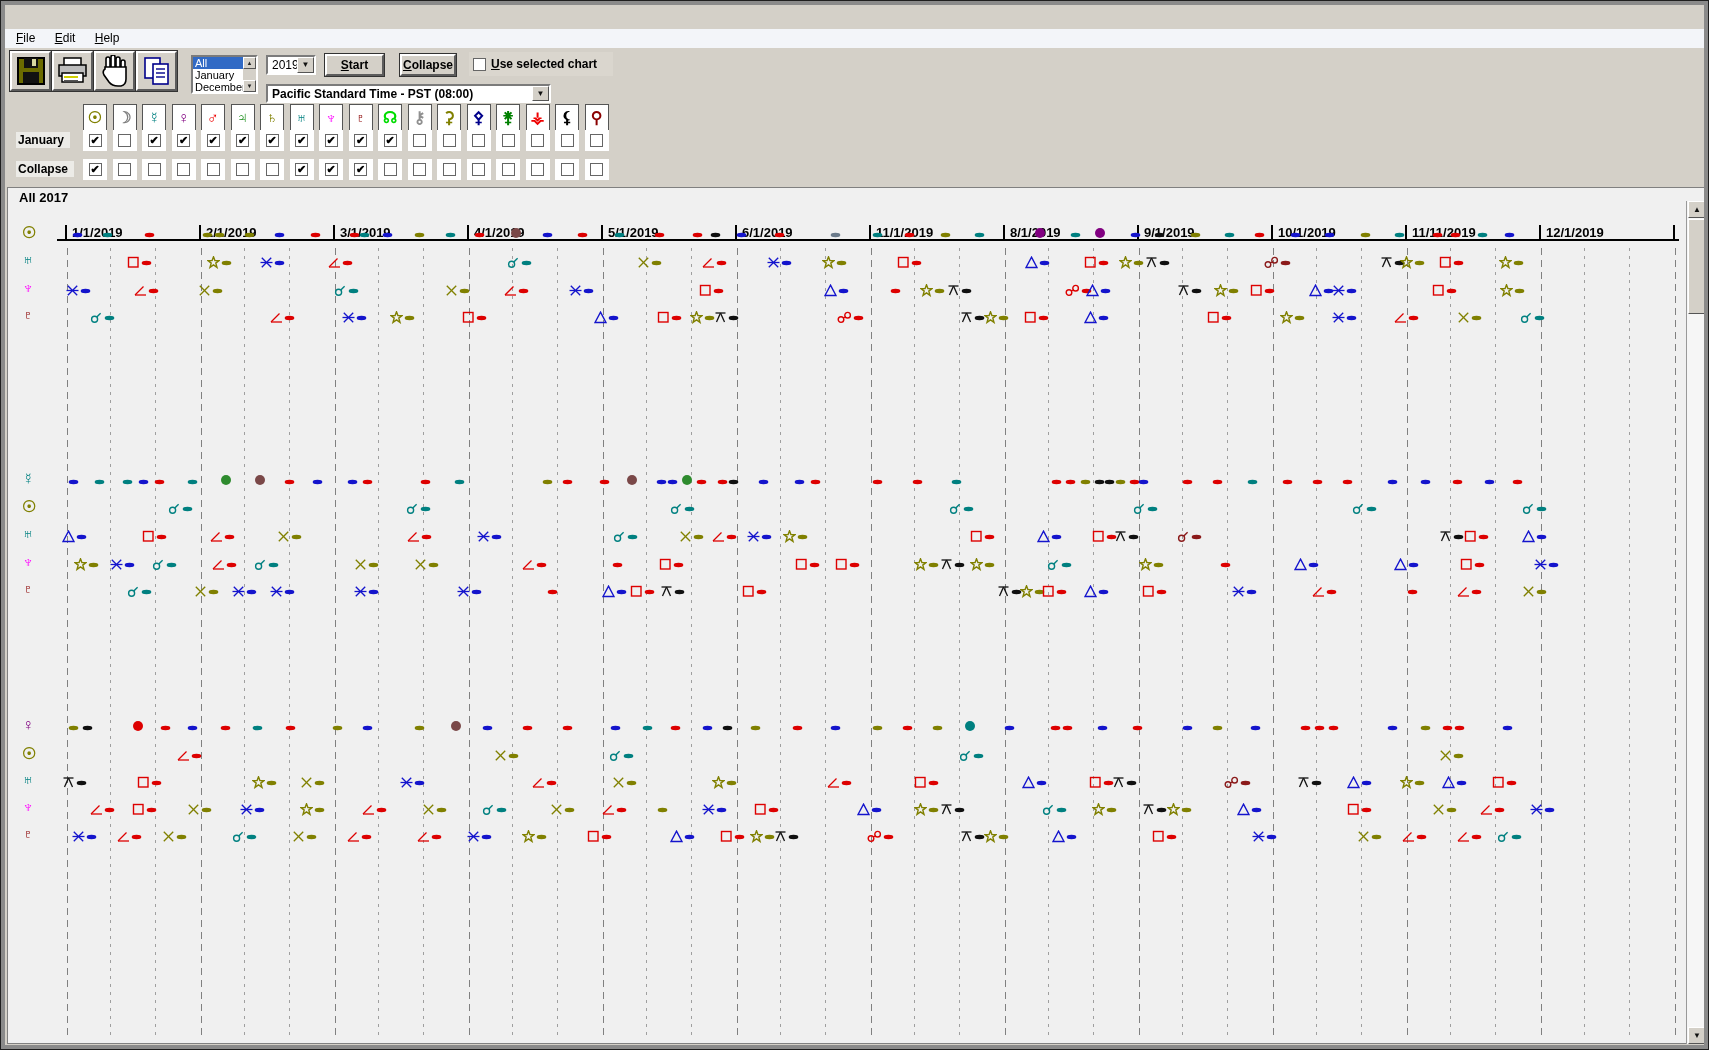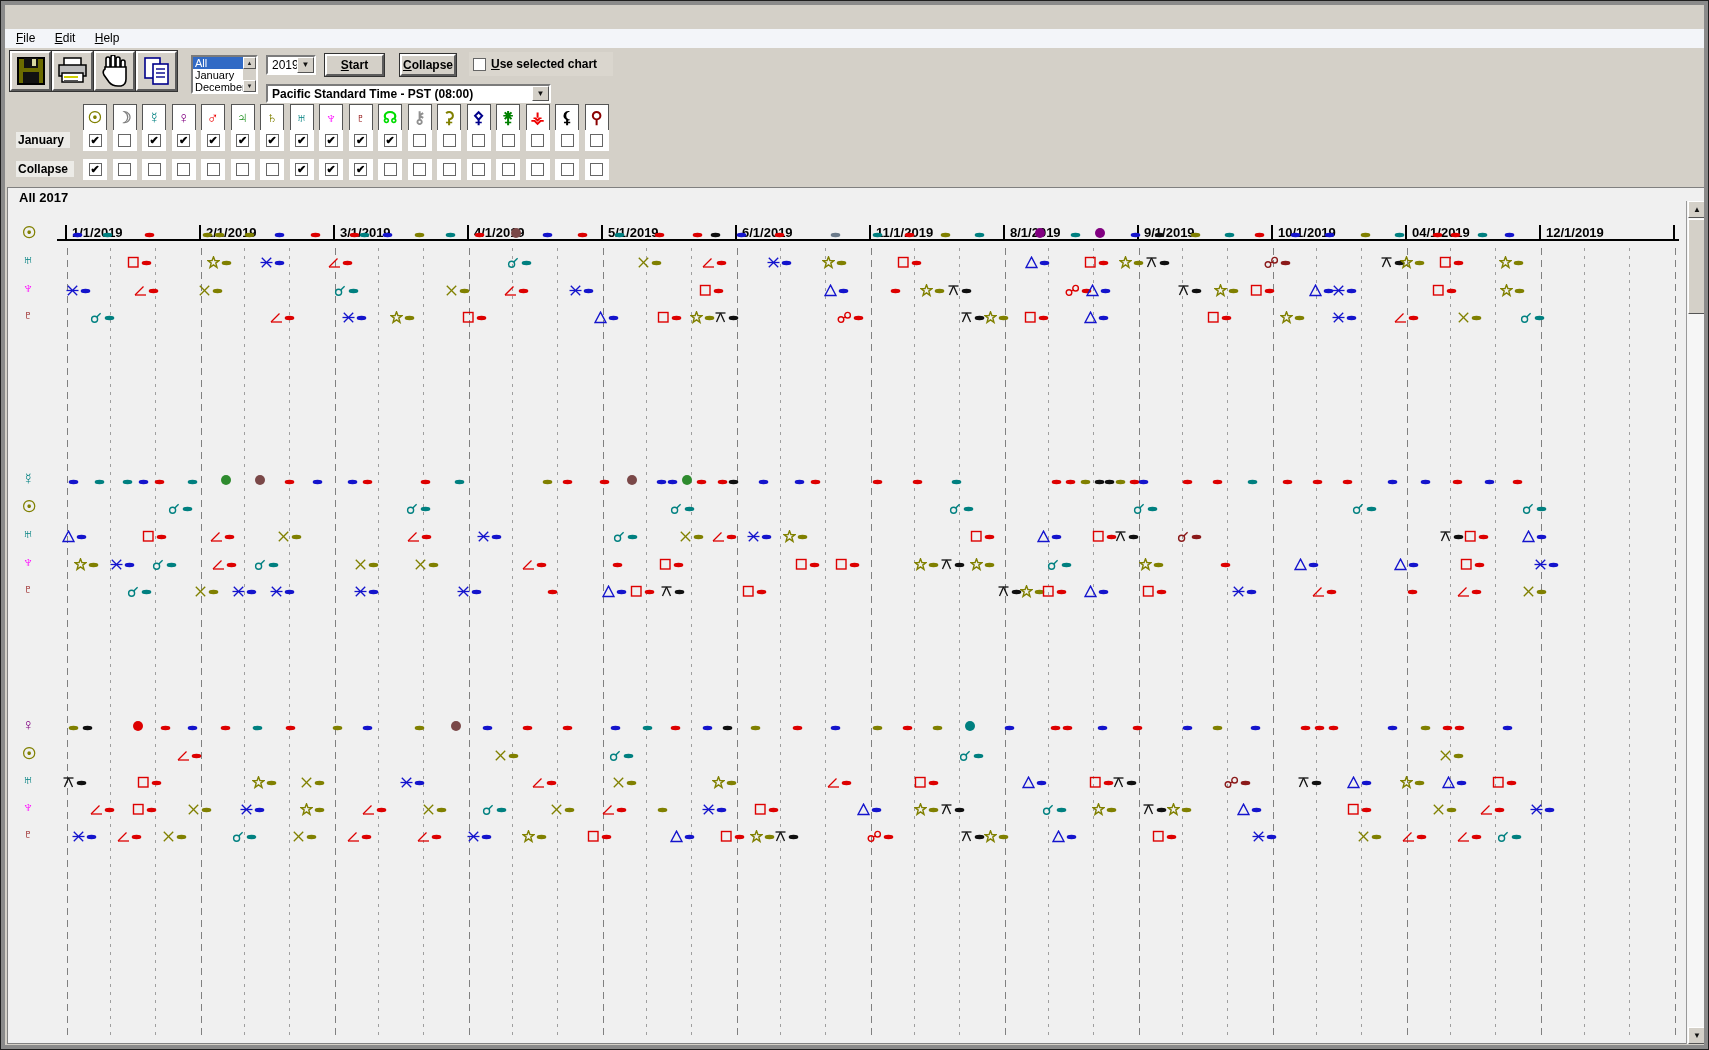--- a/index.html
+++ b/index.html
@@ -363,21 +363,21 @@
         <div class="mlabel" style="left:1136px">9/1/2019</div>
         <div class="gline-major" style="left:1131px"></div>
         <div class="gline-minor" style="left:1174px"></div>
         <div class="gline-minor" style="left:1219px"></div>
         <div class="mtick" style="left:1263px"></div>
         <div class="mlabel" style="left:1270px">10/1/2019</div>
         <div class="gline-major" style="left:1265px"></div>
         <div class="gline-minor" style="left:1308px"></div>
         <div class="gline-minor" style="left:1353px"></div>
         <div class="mtick" style="left:1397px"></div>
-        <div class="mlabel" style="left:1404px">04/1/2019</div>
+        <div class="mlabel" style="left:1404px">11/11/2019</div>
         <div class="gline-major" style="left:1399px"></div>
         <div class="gline-minor" style="left:1442px"></div>
         <div class="gline-minor" style="left:1487px"></div>
         <div class="mtick" style="left:1531px"></div>
         <div class="mlabel" style="left:1538px">12/1/2019</div>
         <div class="gline-major" style="left:1533px"></div>
         <div class="gline-minor" style="left:1576px"></div>
         <div class="gline-minor" style="left:1621px"></div>
         <div class="mtick" style="left:1665px"></div>
         <div class="gline-major" style="left:1667px"></div>

